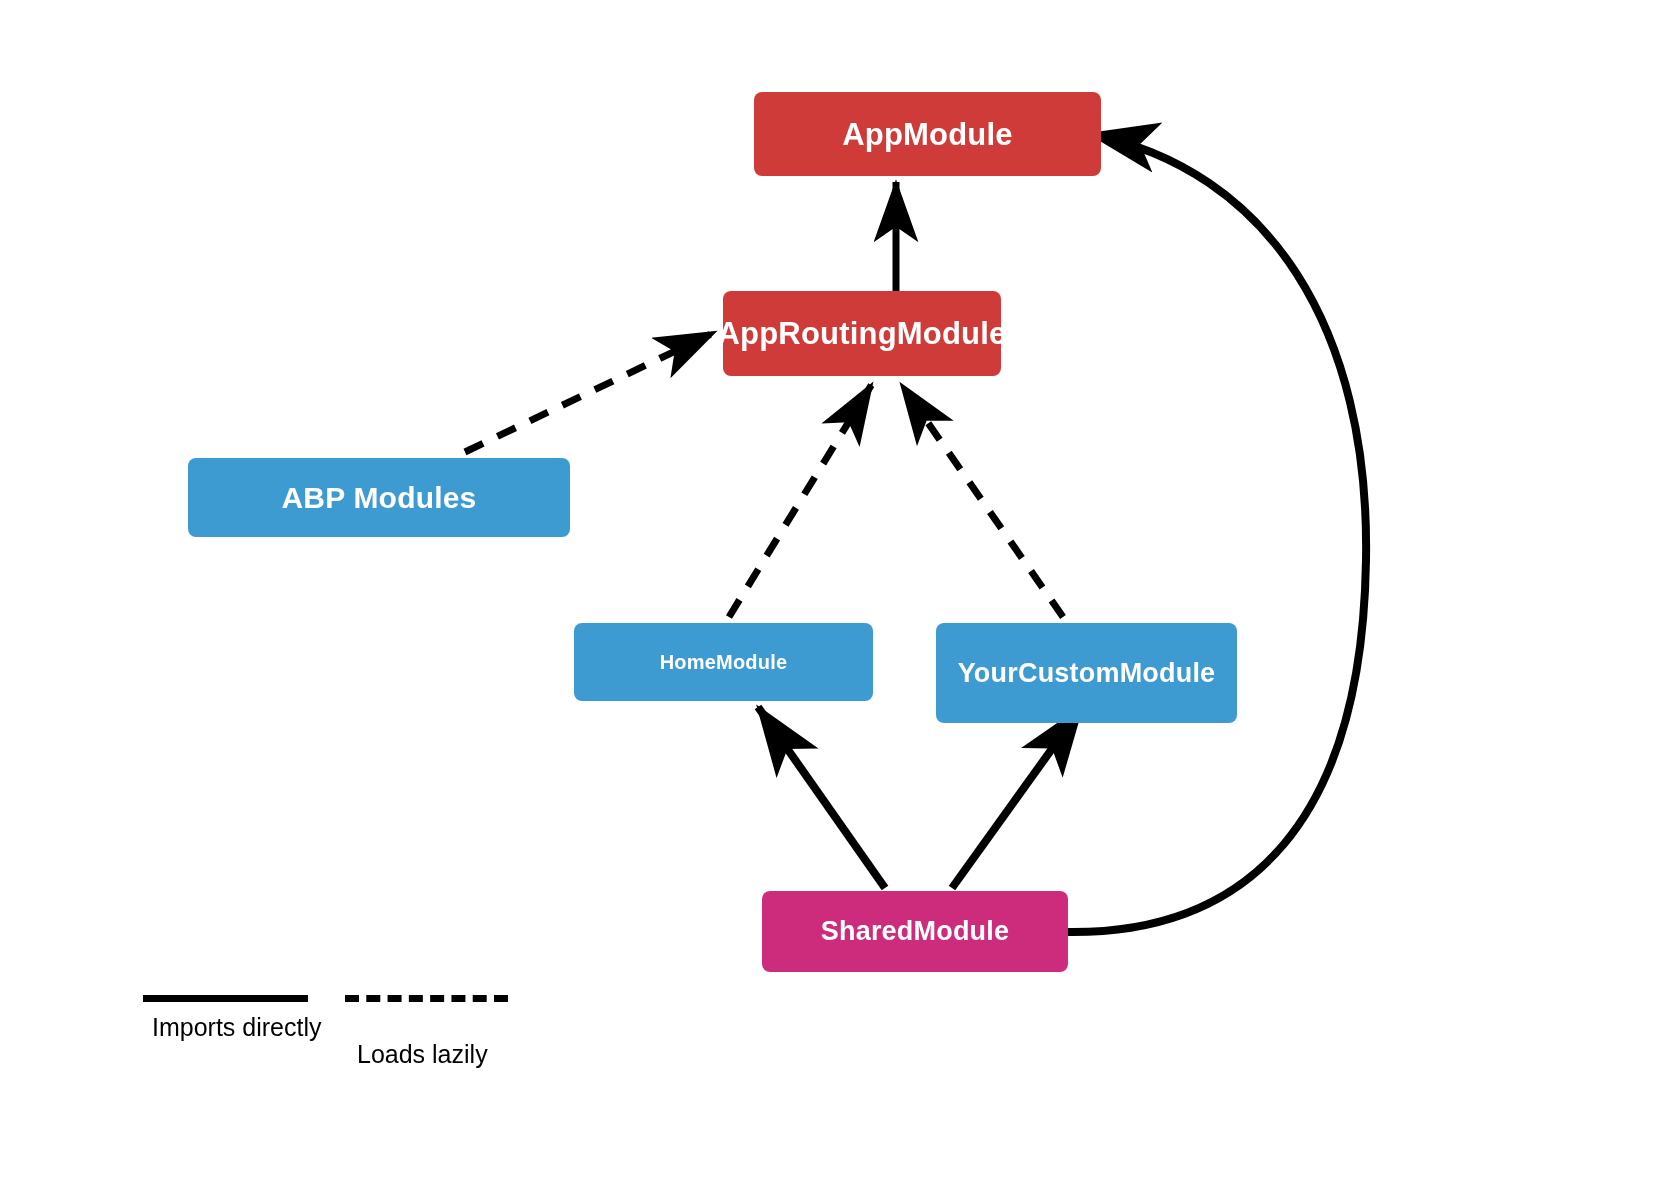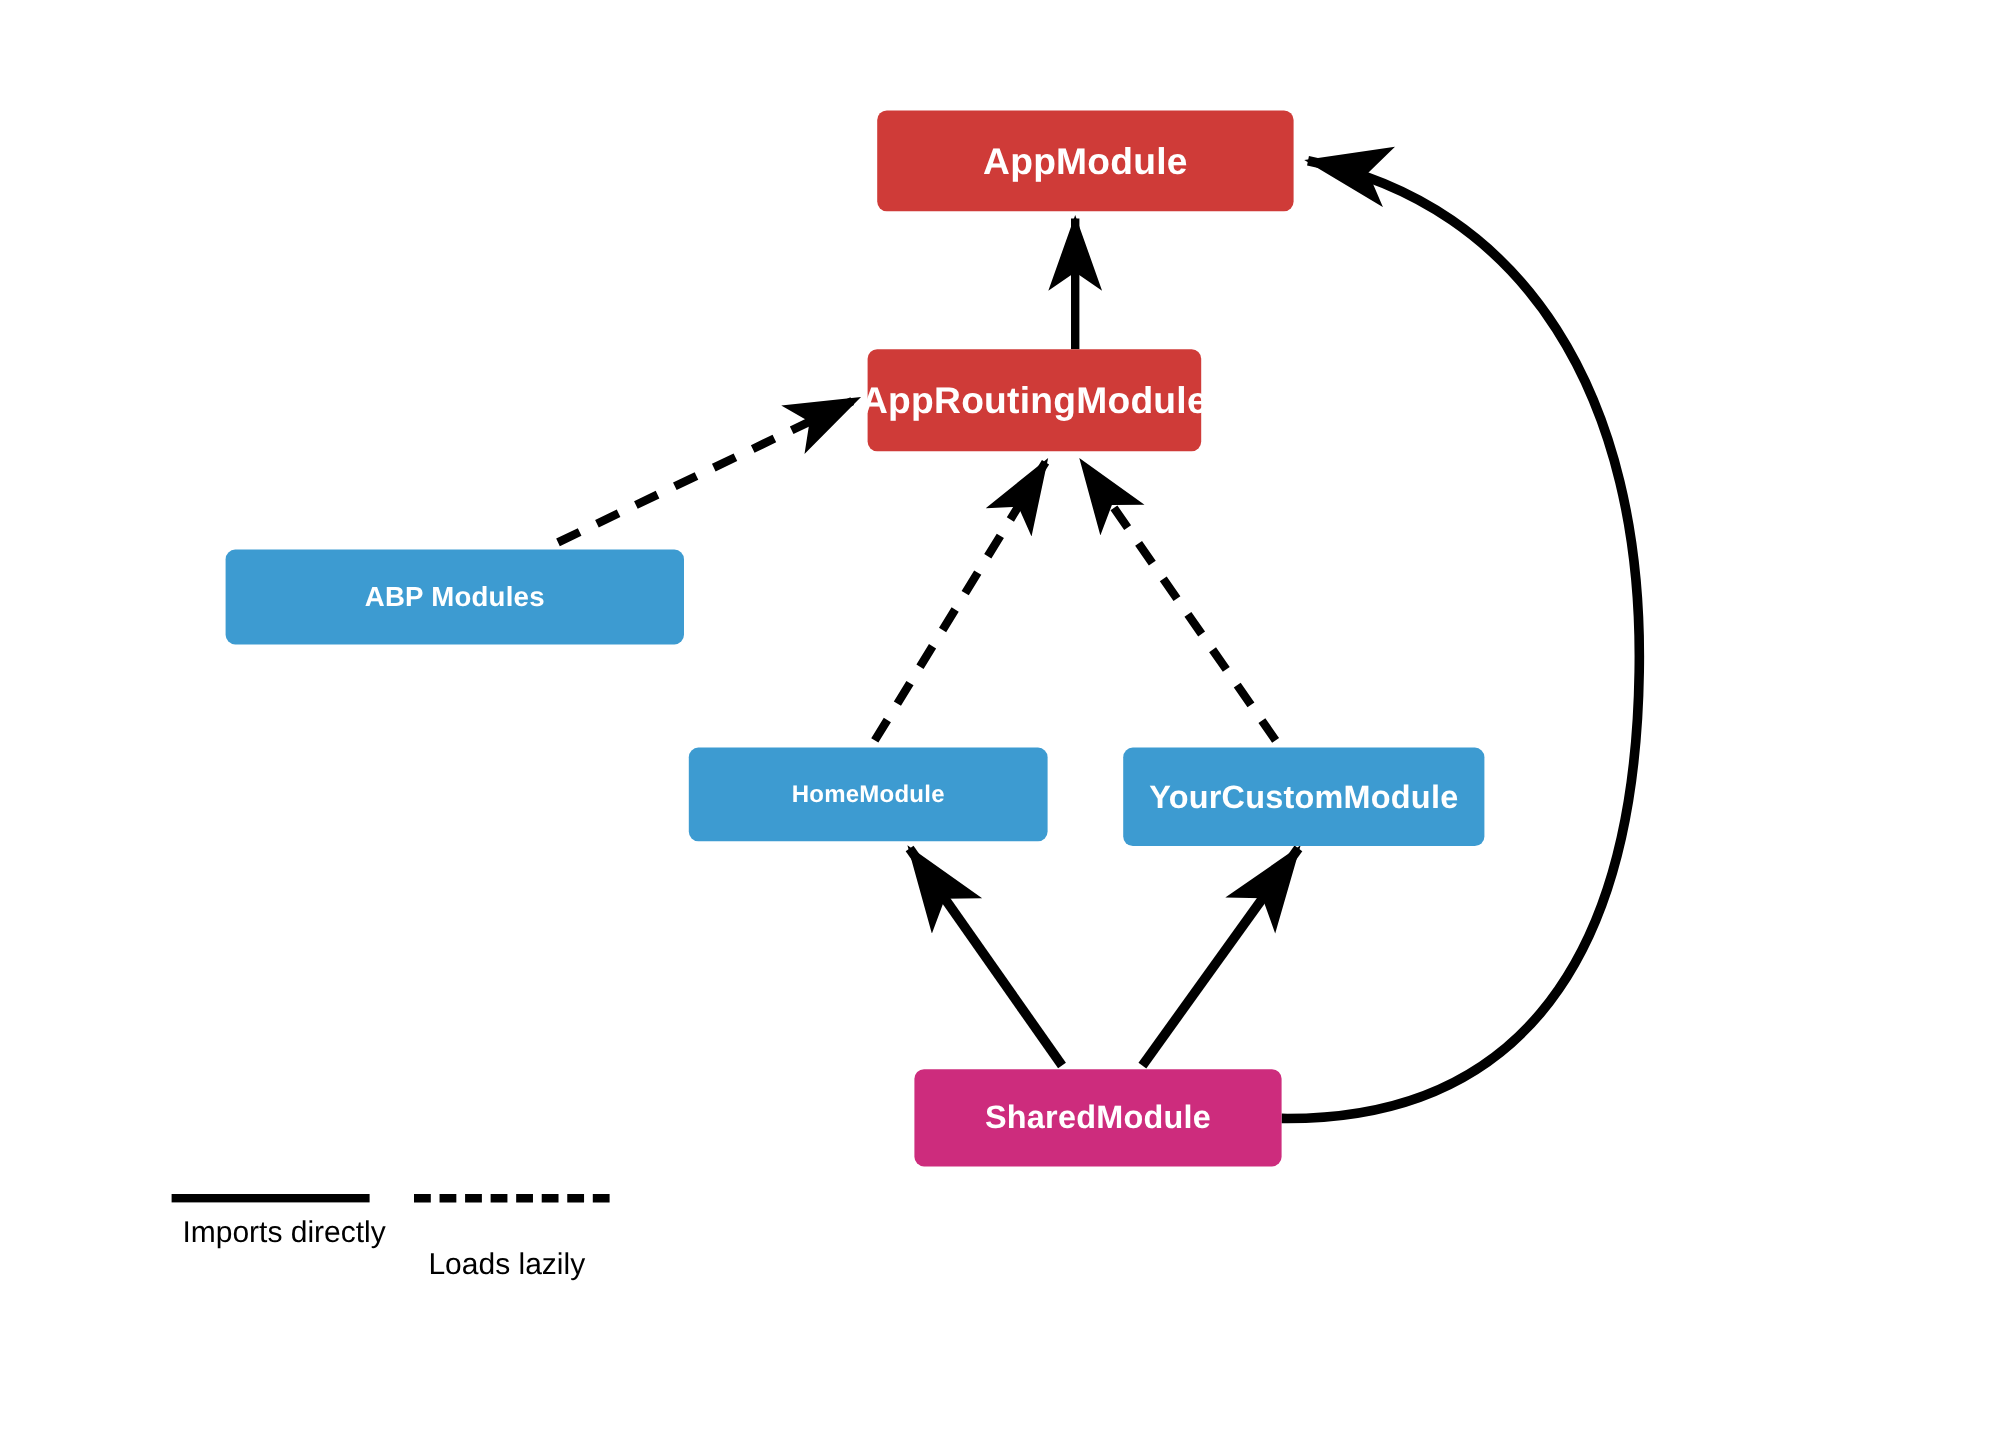--- a/index.html
+++ b/index.html
@@ -40,25 +40,25 @@
     box-sizing: border-box;
     user-select: none;
   }
   .node-label {
     display: block;
     line-height: 1;
     white-space: nowrap;
   }
 
   
-  #node-app-module        { left: 731px; top: 92px;  width: 347px; height: 84px; font-size: 31px; }
+  #node-app-module        { left: 754px; top: 92px;  width: 347px; height: 84px; font-size: 31px; }
   #node-app-routing-module{ left: 723px; top: 291px; width: 278px; height: 85px; font-size: 31px; }
-  #node-abp-modules       { left: 188px; top: 458px; width: 382px; height: 79px; font-size: 23px; }
+  #node-abp-modules       { left: 188px; top: 458px; width: 382px; height: 79px; font-size: 30px; }
   #node-home-module       { left: 574px; top: 623px; width: 299px; height: 78px; font-size: 20px; }
-  #node-your-custom-module{ left: 936px; top: 623px; width: 301px; height: 82px; font-size: 27px; }
+  #node-your-custom-module{ left: 936px; top: 623px; width: 301px; height: 100px; font-size: 27px; }
   #node-shared-module     { left: 762px; top: 891px; width: 306px; height: 81px; font-size: 27px; }
 
   
   #legend {
     position: absolute;
     left: 130px;
     top: 980px;
     width: 420px;
     height: 70px;
   }

